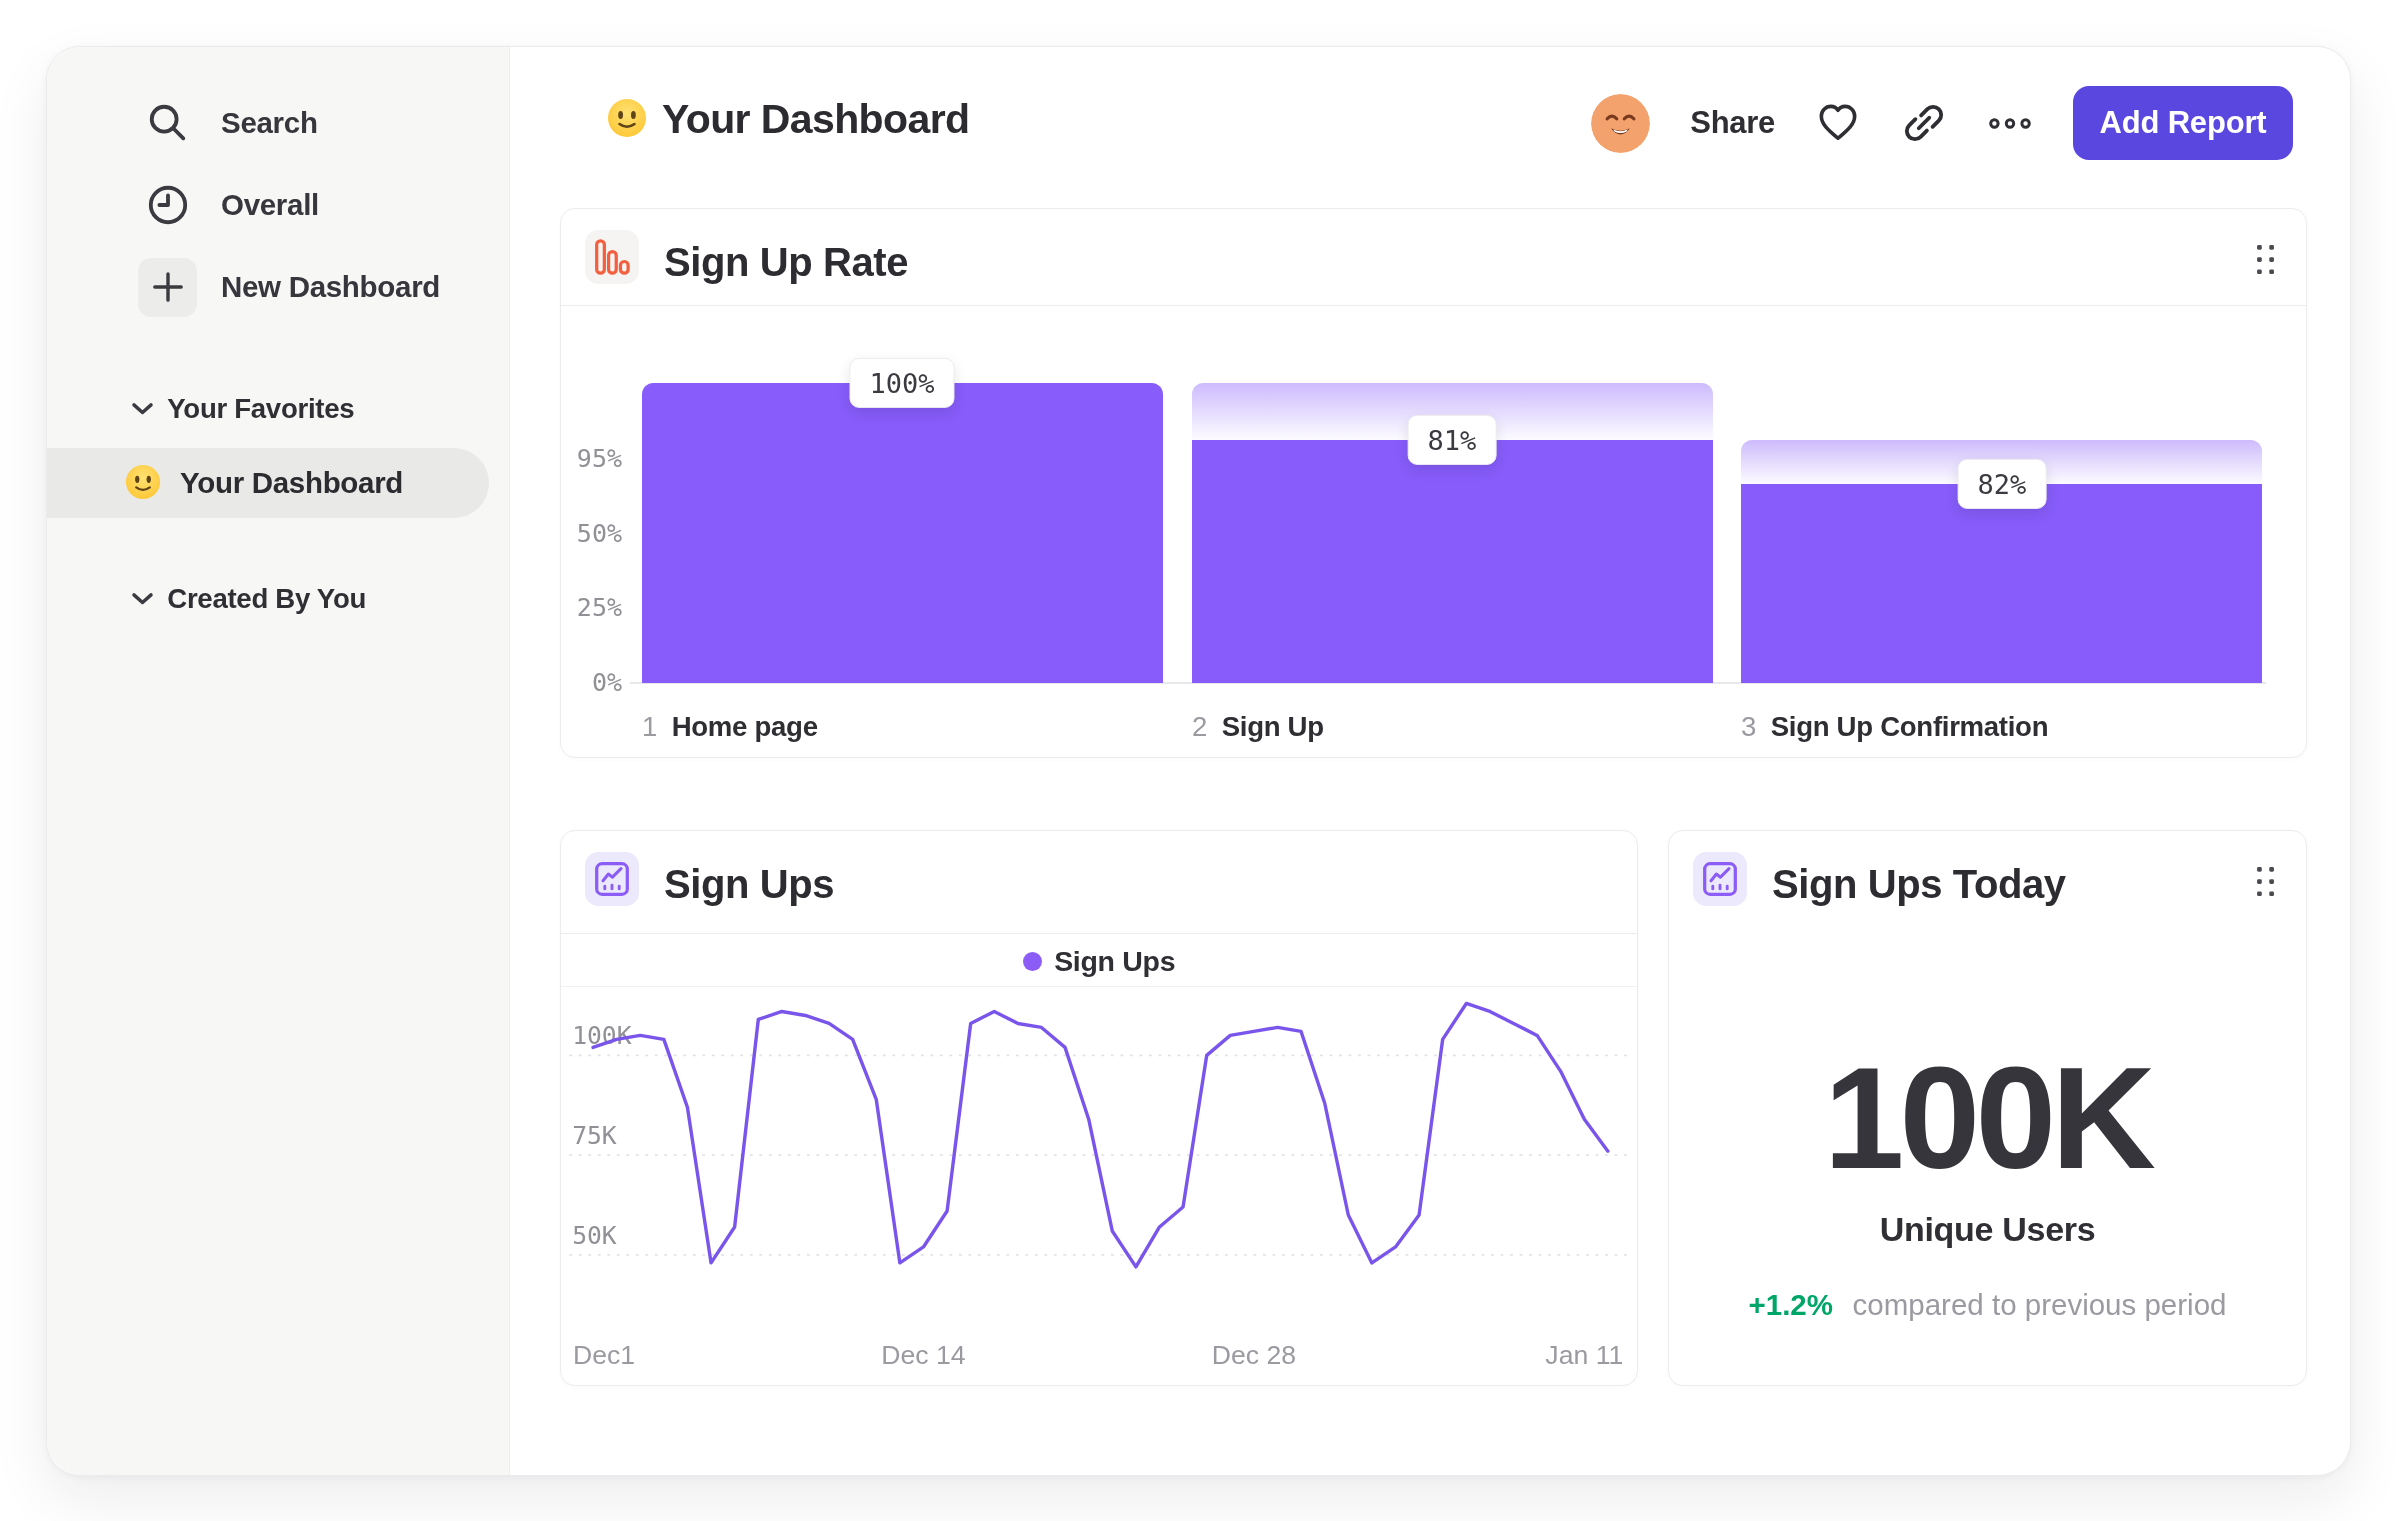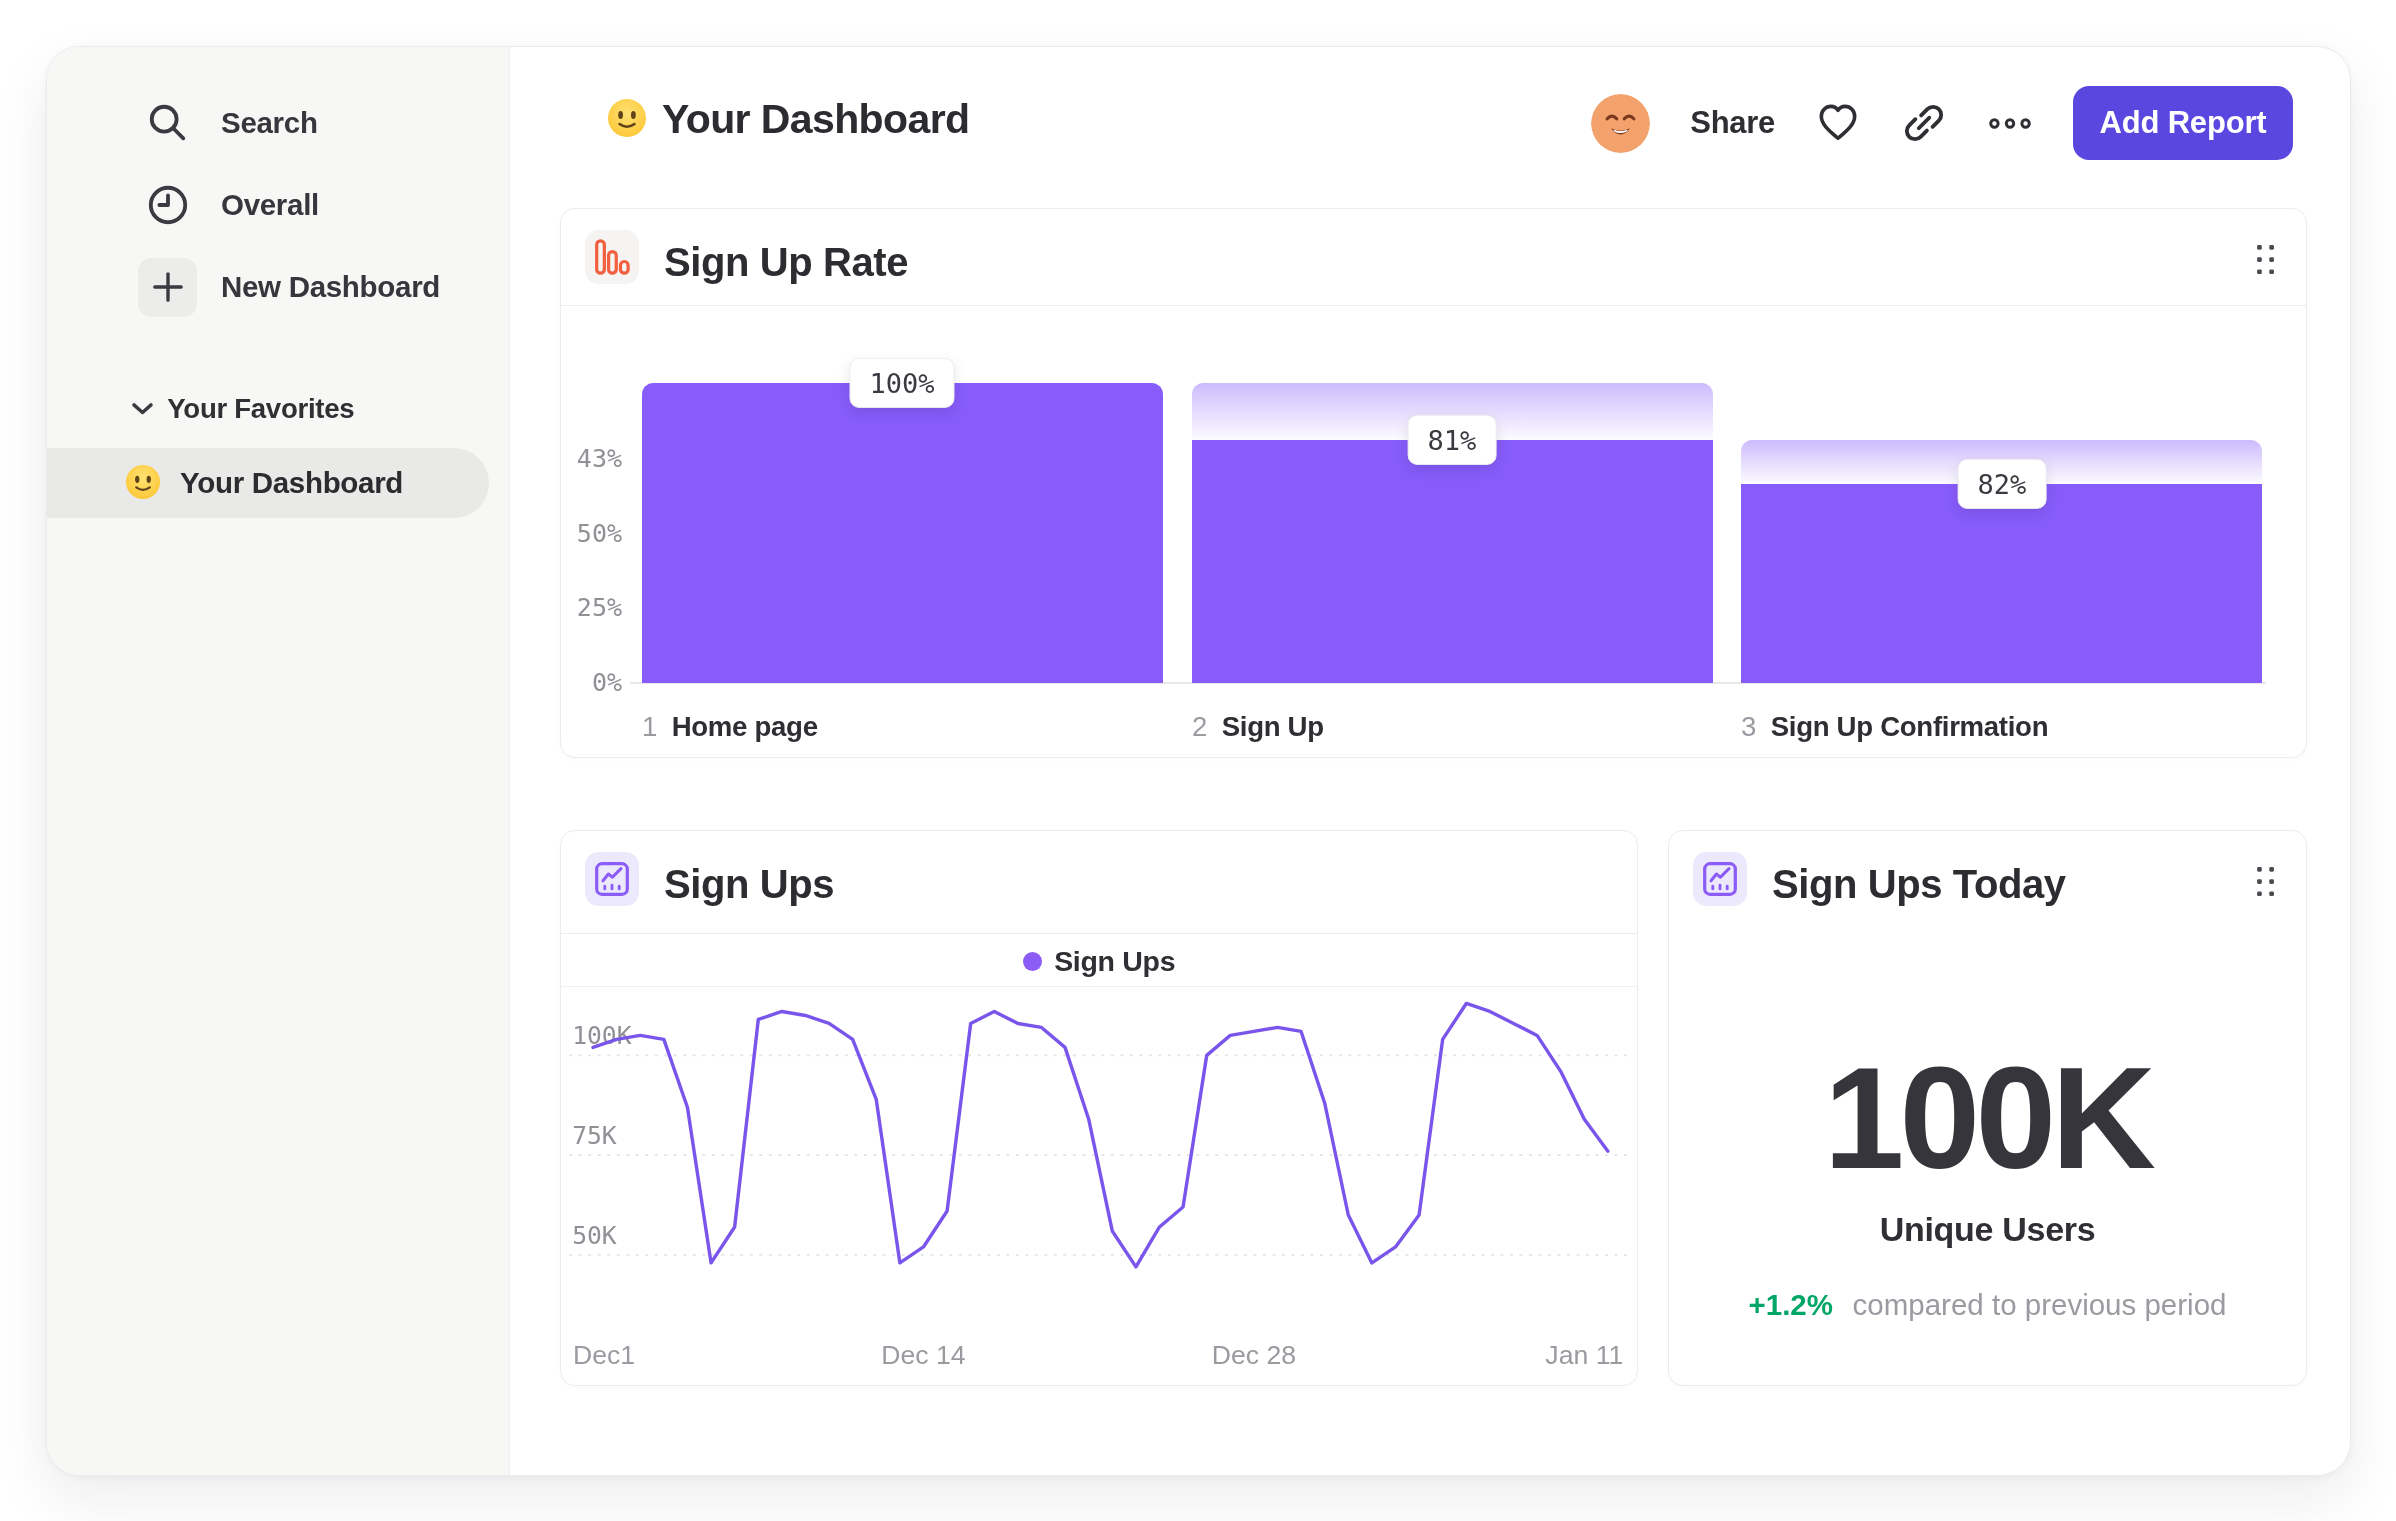--- a/index.html
+++ b/index.html
@@ -140,20 +140,26 @@
             </defs>
           <circle cx="20" cy="20" r="19" fill="url(#sy1)"></circle>
           <ellipse cx="13.6" cy="17" rx="2.4" ry="4" fill="#5e4418"></ellipse>
           <ellipse cx="26.4" cy="17" rx="2.4" ry="4" fill="#5e4418"></ellipse>
           <path d="M12.5 26 Q20 31.5 27.5 26" stroke="#5e4418" stroke-width="2.6" stroke-linecap="round" fill="none"></path>
         </svg>
       </span>
       <span class="lbl">Your Dashboard</span>
     </div>
 
+    <div class="section-head">
+      <svg width="23" height="13.3" viewBox="0 0 24 14" fill="none">
+        <path d="M3 3 L12 11 L21 3" stroke="#3a3a40" stroke-width="3.6" stroke-linecap="round" stroke-linejoin="round"></path>
+      </svg>
+      <span class="lbl">Created By You</span>
+    </div>
 
   </div>
 
   <div class="main-head">
     <div class="title-wrap">
       <span>
         <svg width="40" height="40" viewBox="0 0 40 40">
           <defs>
               <radialGradient id="sy2" cx="50%" cy="38%" r="70%">
             <stop offset="0%" stop-color="#ffe173"></stop>
@@ -223,21 +229,21 @@
             <rect x="0" y="26" width="5" height="5" rx="1.5"></rect>
               <rect x="13" y="26" width="5" height="5" rx="1.5"></rect>
           </g>
         </svg>
       </span>
     </div>
     <div class="hr" style="top:96px;"></div>
 
 
     <div id="funnel-plot">
-        <div class="funnel-axis-lbl mono" style="left: -15px; top: 235px;">43%</div>
+        <div class="funnel-axis-lbl mono" style="left: -15px; top: 235px;">95%</div>
         <div class="funnel-axis-lbl mono" style="left: -15px; top: 310px;">50%</div>
         <div class="funnel-axis-lbl mono" style="left: -15px; top: 384px;">25%</div>
         <div class="funnel-axis-lbl mono" style="left: -15px; top: 459px;">0%</div>
         <div class="funnel-baseline" style="top: 473px;"></div>
         <div class="bar-solid" style="left: 81px; width: 521px; top: 174px; height: 300px; background: rgb(135, 92, 250); border-radius: 11.4px 11.4px 0px 0px;"></div>
         <div class="bar-badge mono" style="left: 341px; top: 174px;">100%</div>
         <div class="step-label" style="left: 81px; top: 502px;">
           <span class="step-num">1</span>
           <span class="step-name">Home page</span>
         </div>

